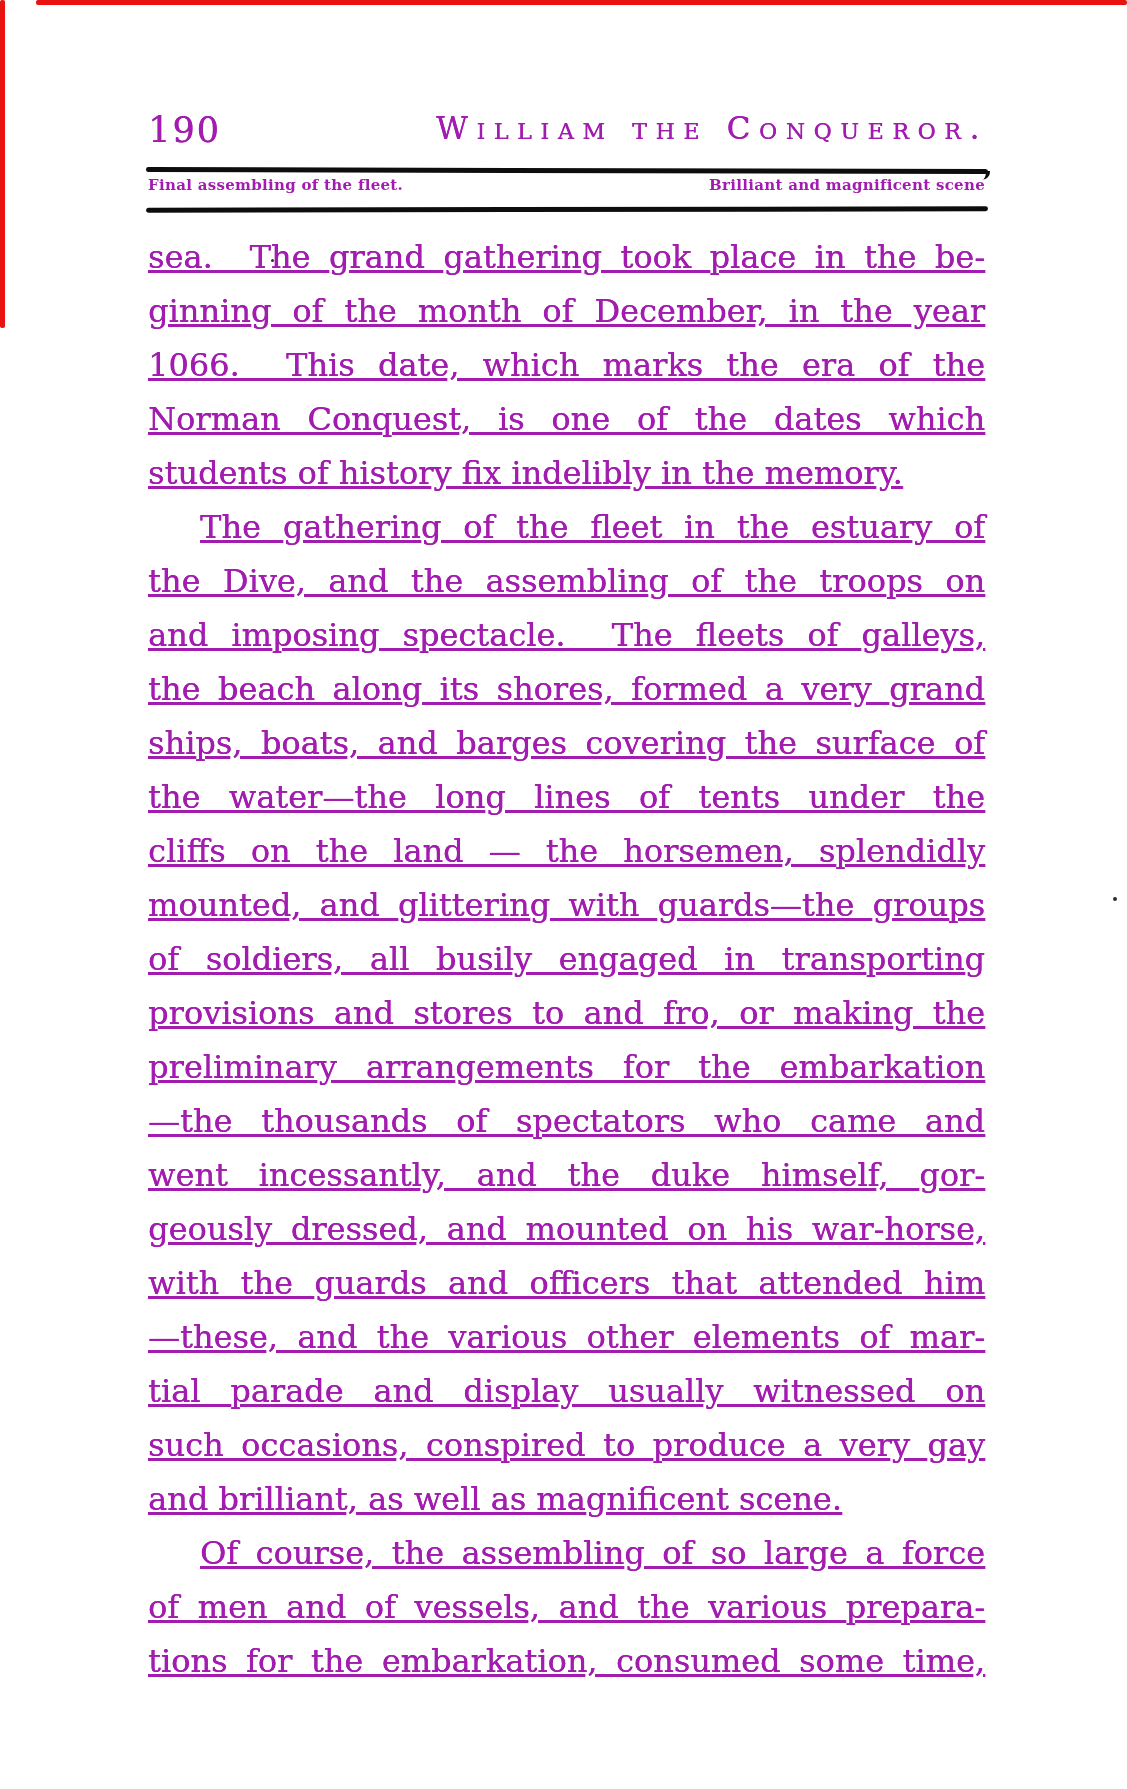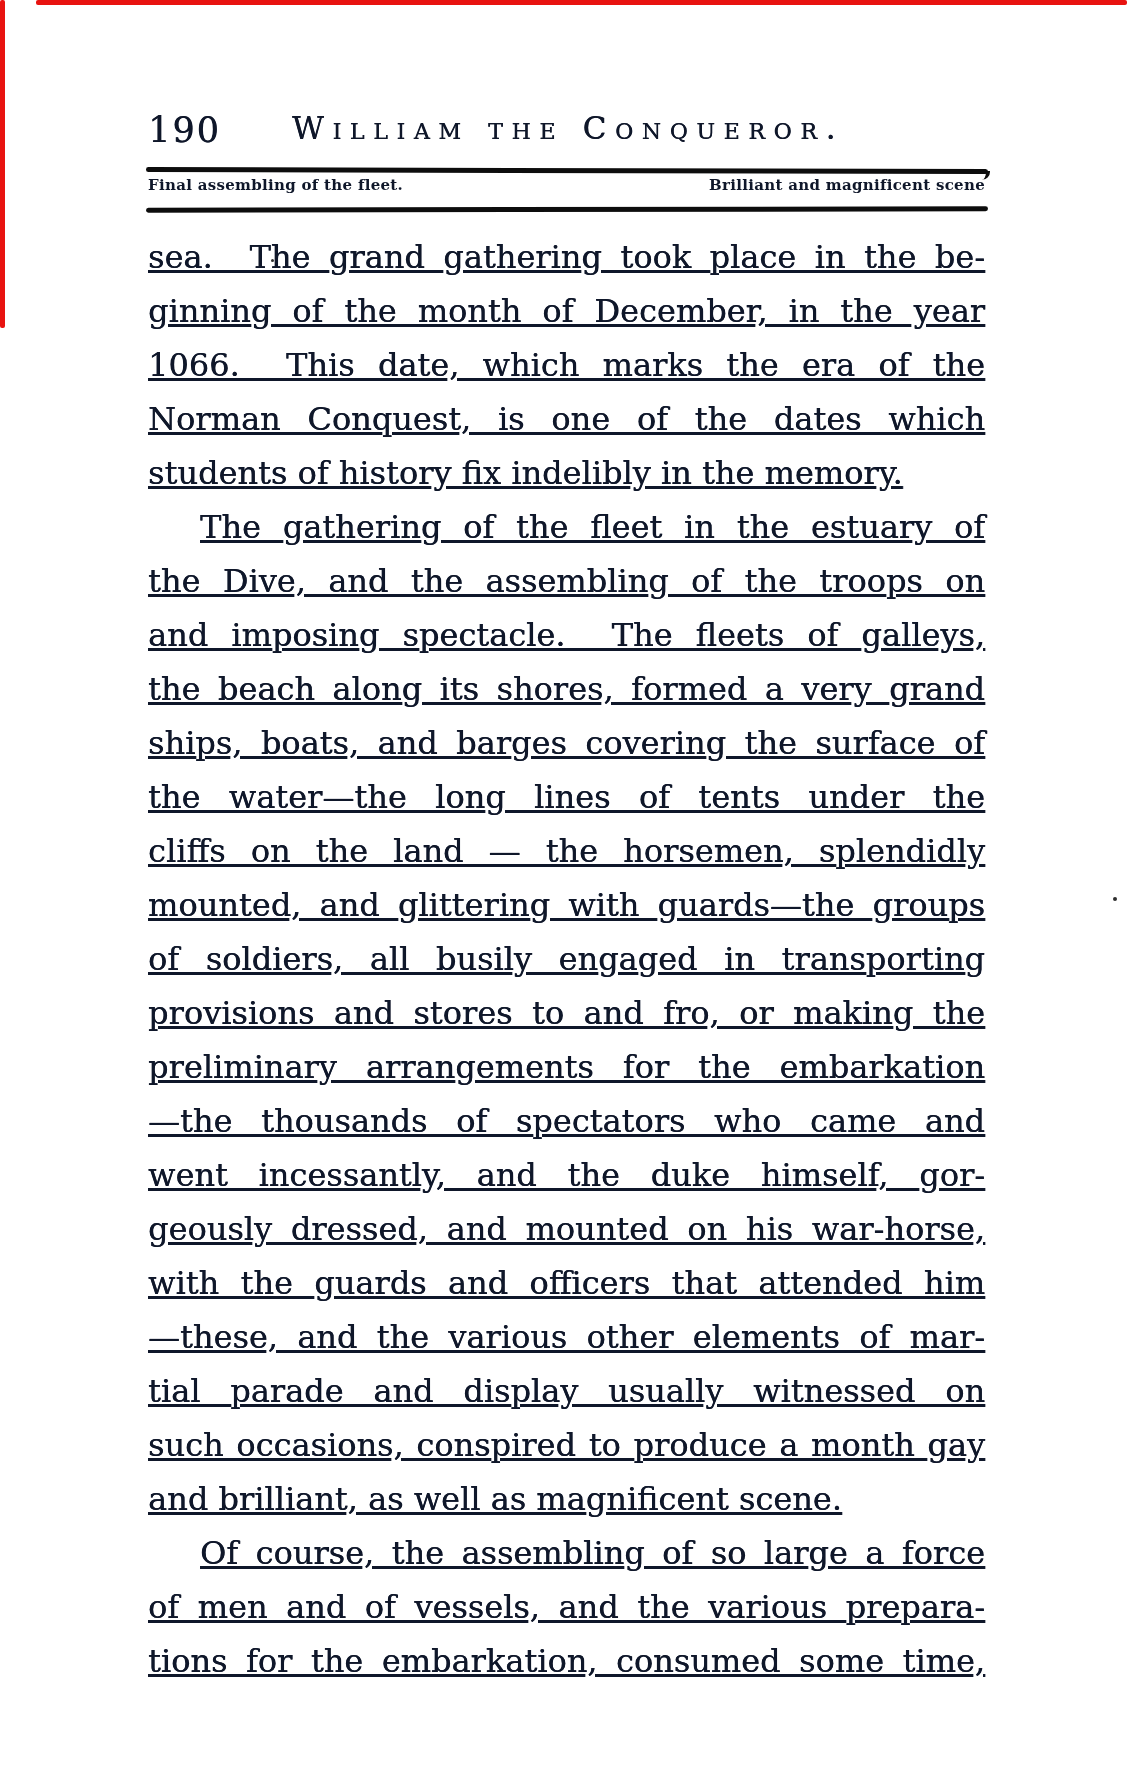--- a/index.html
+++ b/index.html
@@ -6,21 +6,21 @@
     margin: 0;
     padding: 0;
     background: #ffffff;
   }
   .page {
     position: relative;
     width: 1127px;
     height: 1789px;
     background: #ffffff;
     font-family: "DejaVu Serif", serif;
-    color: #0f172a;
+    color: #a21caf;
     overflow: hidden;
   }
   
   .red-top {
     position: absolute;
     top: 0; left: 36px; right: 0;
     height: 5px;
     border-radius: 2px;
   }
   .red-left {
@@ -40,21 +40,21 @@
     position: absolute;
     left: 0; top: 2px;
     font-size: 35px;
     letter-spacing: 2px;
     text-shadow: 0.4px 0 0 currentColor;
   }
   .runtitle {
     position: absolute;
     left: 0; right: 0;
     top: 2px;
-    text-align: center;
+    text-align: right;
     font-variant: small-caps;
     font-size: 31px;
     letter-spacing: 0.28em;
     text-shadow: 0.4px 0 0 currentColor;
     white-space: nowrap;
   }
   .rule {
     position: absolute;
     left: 146px;
     width: 842px;
@@ -153,21 +153,21 @@
       <div class="line j">mounted, and glittering with guards—the groups</div>
       <div class="line j">of soldiers, all busily engaged in transporting</div>
       <div class="line j">provisions and stores to and fro, or making the</div>
       <div class="line j">preliminary arrangements for the embarkation</div>
       <div class="line j">—the thousands of spectators who came and</div>
       <div class="line j">went incessantly, and the duke himself, gor-</div>
       <div class="line j">geously dressed, and mounted on his war-horse,</div>
       <div class="line j">with the guards and officers that attended him</div>
       <div class="line j">—these, and the various other elements of mar-</div>
       <div class="line j">tial parade and display usually witnessed on</div>
-      <div class="line j">such occasions, conspired to produce a month gay</div>
+      <div class="line j">such occasions, conspired to produce a very gay</div>
       <div class="line end">and brilliant, as well as magnificent scene.</div>
       <div class="line j indent">Of course, the assembling of so large a force</div>
       <div class="line j">of men and of vessels, and the various prepara-</div>
       <div class="line j">tions for the embarkation, consumed some time,</div>
     </div>
 
   <div class="speck speck-1"></div>
   <div class="speck speck-2"></div>
 
 </div>

